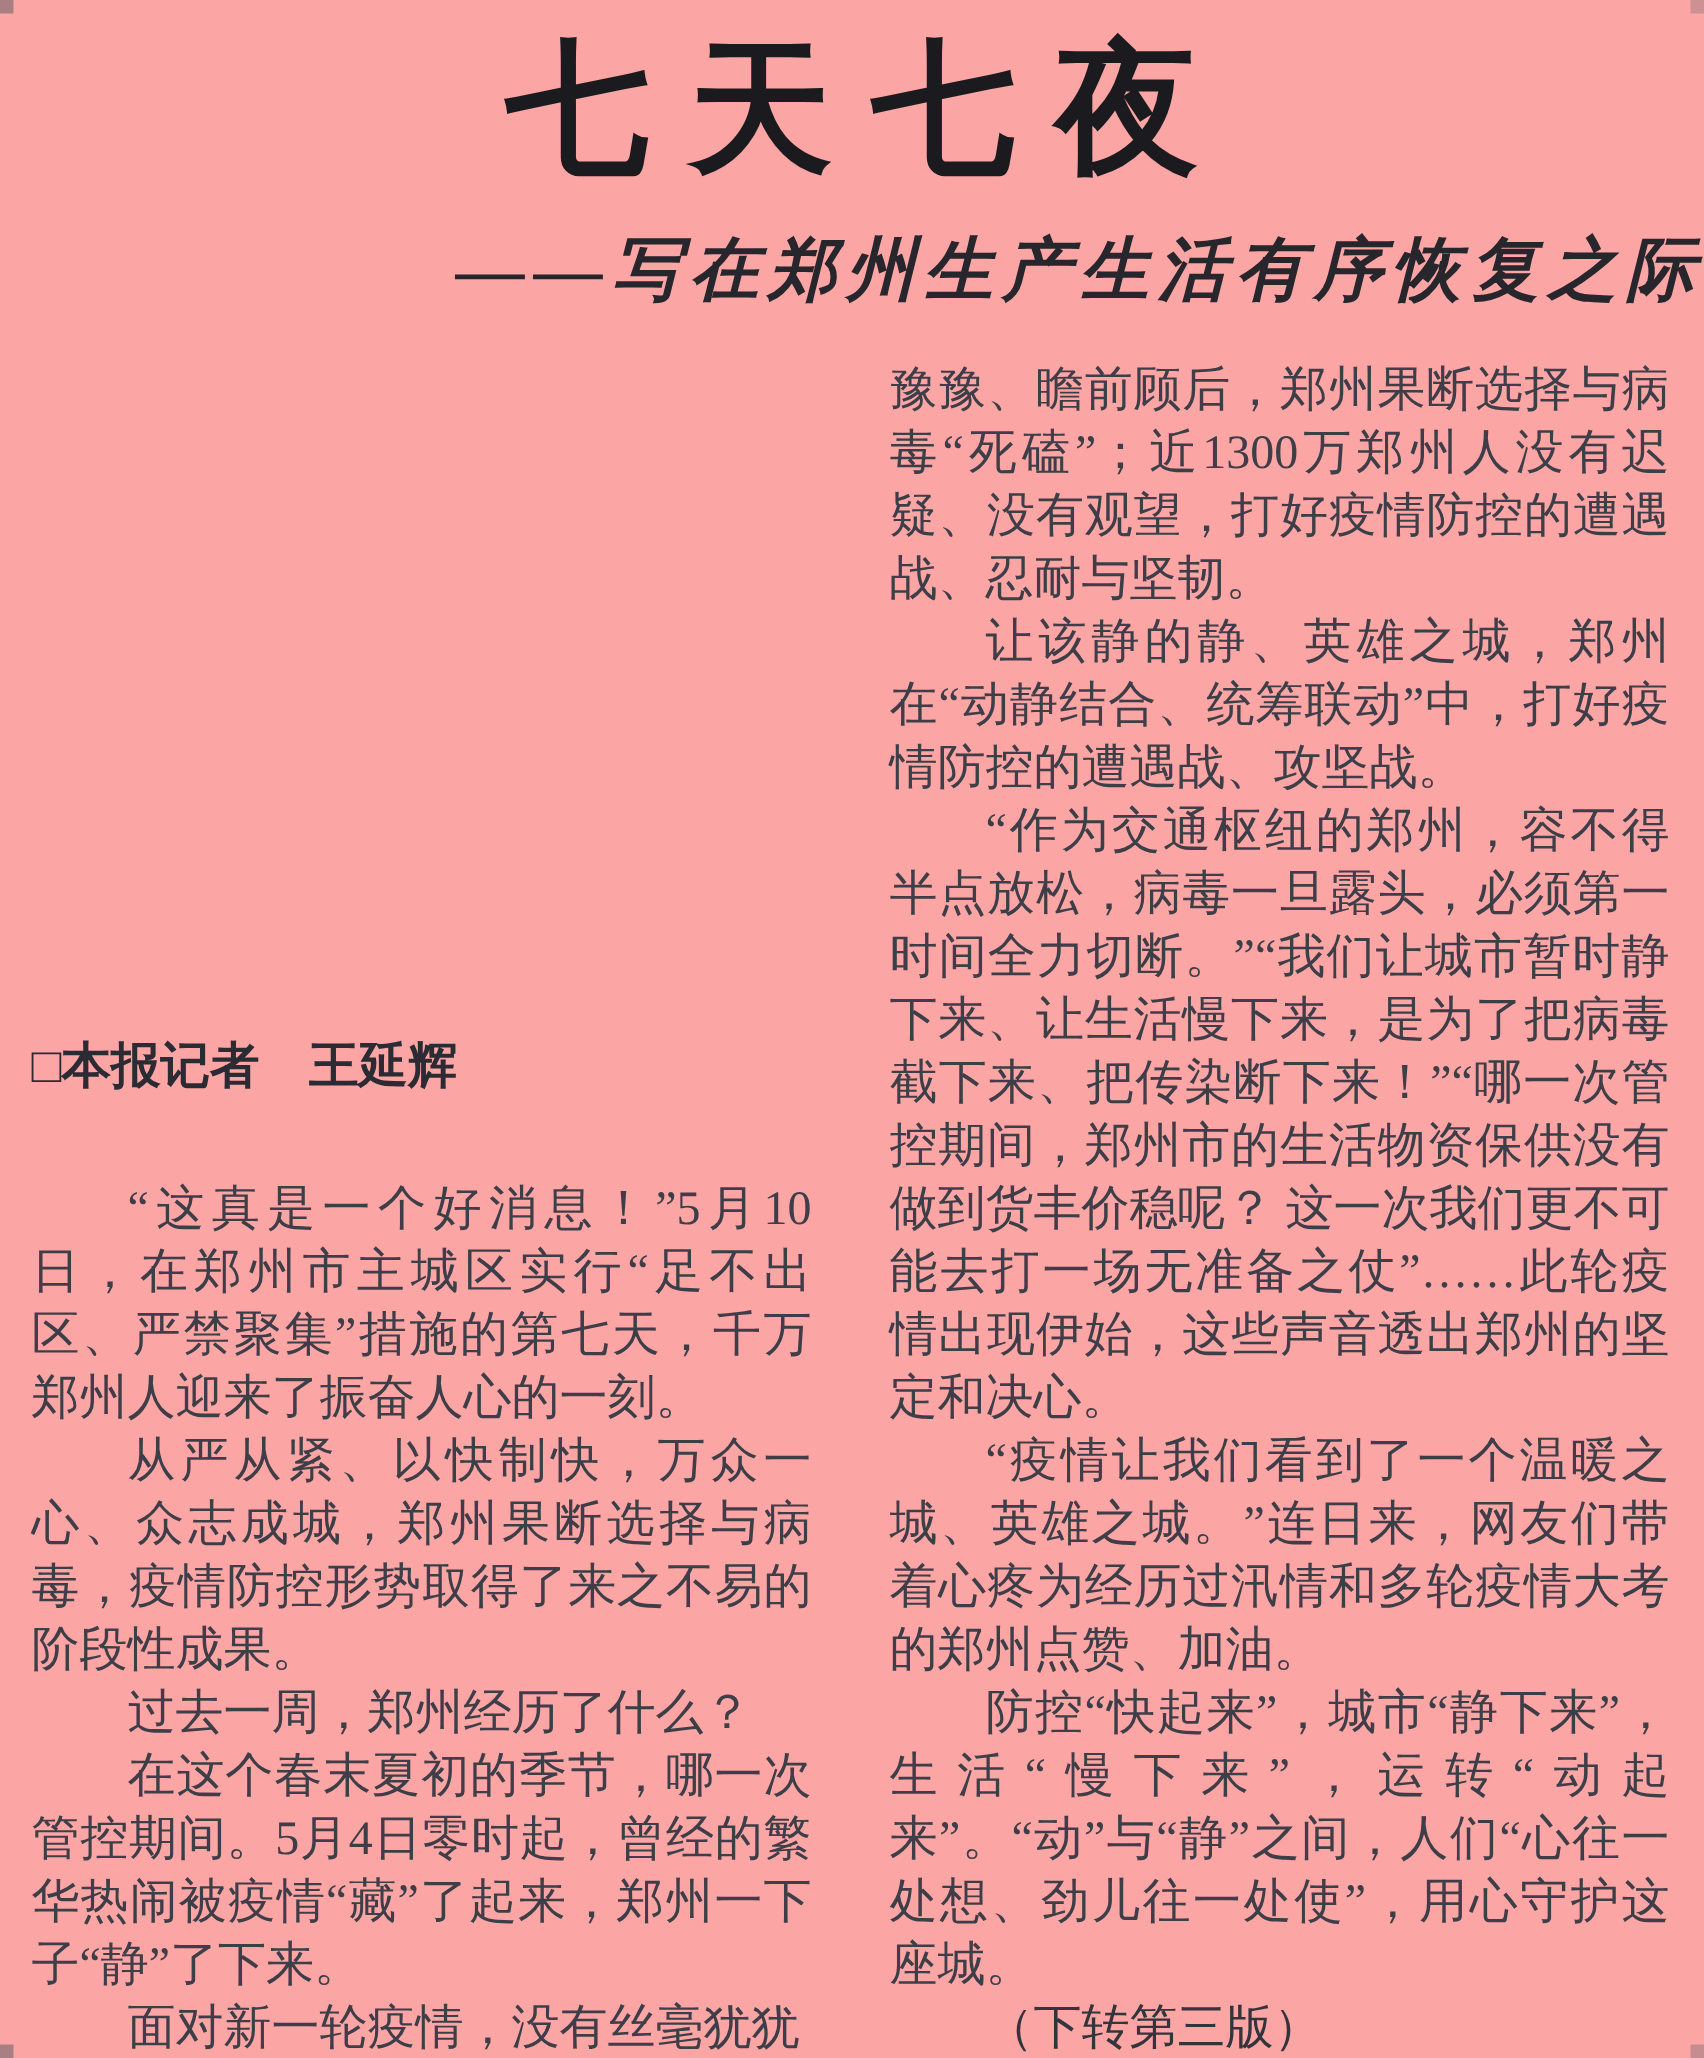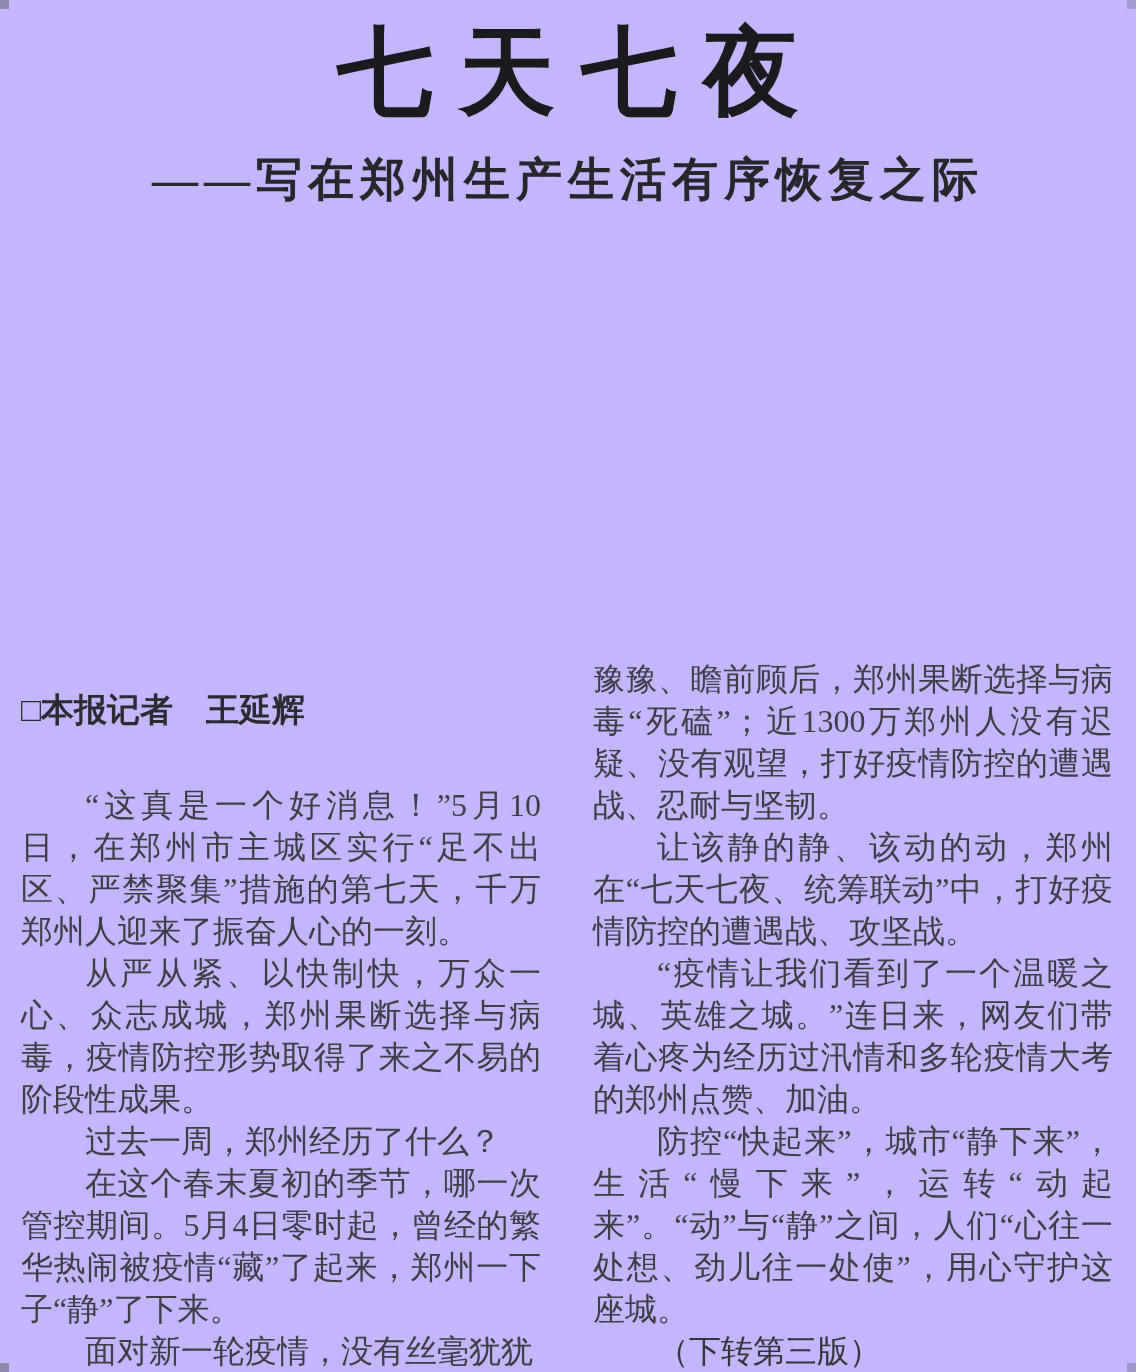--- a/index.html
+++ b/index.html
@@ -1,45 +1,46 @@
 <!DOCTYPE html>
 <html><head>
 <meta charset="utf-8">
 <style>
   html, body { margin: 0; padding: 0; }
   .page {
     position: relative;
     width: 1136px;
     height: 1372px;
-    background: #c4b5fd;
+    background: #fca5a5;
     overflow: hidden;
     font-family: "Liberation Serif", serif;
     color: #3e3e48;
   }
   .head { padding-top: 16px; }
   .title {
     margin: 0;
     text-align: center;
     font-family: "DejaVu Serif", serif;
     font-weight: 900;
     font-size: 96px;
     line-height: 112px;
     letter-spacing: 26px;
     text-indent: 26px; 
     color: #1b1b1f;
   }
   .subtitle {
     margin: 24px 0 0 0;
-    text-align: center;
+    text-align: right;
     font-family: "Liberation Serif", serif;
     font-weight: 600;
     font-size: 46px;
     line-height: 56px;
     letter-spacing: 6px;
     color: #26262c;
+    font-style: italic;
   }
   .body-columns {
     position: absolute;
     left: 21px;
     right: 23px;
     top: 250px;
     bottom: 0;
     display: flex;
     gap: 52px;
     align-items: flex-end;
@@ -97,20 +98,21 @@
           <p class="para">“这真是一个好消息！”5月10日，在郑州市主城区实行“足不出区、严禁聚集”措施的第七天，千万郑州人迎来了振奋人心的一刻。</p>
           <p class="para">从严从紧、以快制快，万众一心、众志成城，郑州果断选择与病毒，疫情防控形势取得了来之不易的阶段性成果。</p>
           <p class="para">过去一周，郑州经历了什么？</p>
           <p class="para">在这个春末夏初的季节，哪一次管控期间。5月4日零时起，曾经的繁华热闹被疫情“藏”了起来，郑州一下子“静”了下来。</p>
           <p class="para">面对新一轮疫情，没有丝毫犹犹</p>
         </div>
     </div>
     <div class="col col-right">
       <div class="paragraphs">
           <p class="para no-indent">豫豫、瞻前顾后，郑州果断选择与病毒“死磕”；近1300万郑州人没有迟疑、没有观望，打好疫情防控的遭遇战、忍耐与坚韧。</p>
-          <p class="para">让该静的静、该动的动，郑州在“七天七夜、统筹联动”中，打好疫情防控的遭遇战、攻坚战。</p>
+          <p class="para">让该静的静、英雄之城，郑州在“动静结合、统筹联动”中，打好疫情防控的遭遇战、攻坚战。</p>
+          <p class="para">“作为交通枢纽的郑州，容不得半点放松，病毒一旦露头，必须第一时间全力切断。”“我们让城市暂时静下来、让生活慢下来，是为了把病毒截下来、把传染断下来！”“哪一次管控期间，郑州市的生活物资保供没有做到货丰价稳呢？ 这一次我们更不可能去打一场无准备之仗”……此轮疫情出现伊始，这些声音透出郑州的坚定和决心。</p>
           <p class="para">“疫情让我们看到了一个温暖之城、英雄之城。”连日来，网友们带着心疼为经历过汛情和多轮疫情大考的郑州点赞、加油。</p>
           <p class="para">防控“快起来”，城市“静下来”，生活“慢下来”，运转“动起来”。“动”与“静”之间，人们“心往一处想、劲儿往一处使”，用心守护这座城。</p>
           <p class="para note">（下转第三版）</p>
         </div>
     </div>
   </div>
 </div>
 
 </body></html>

